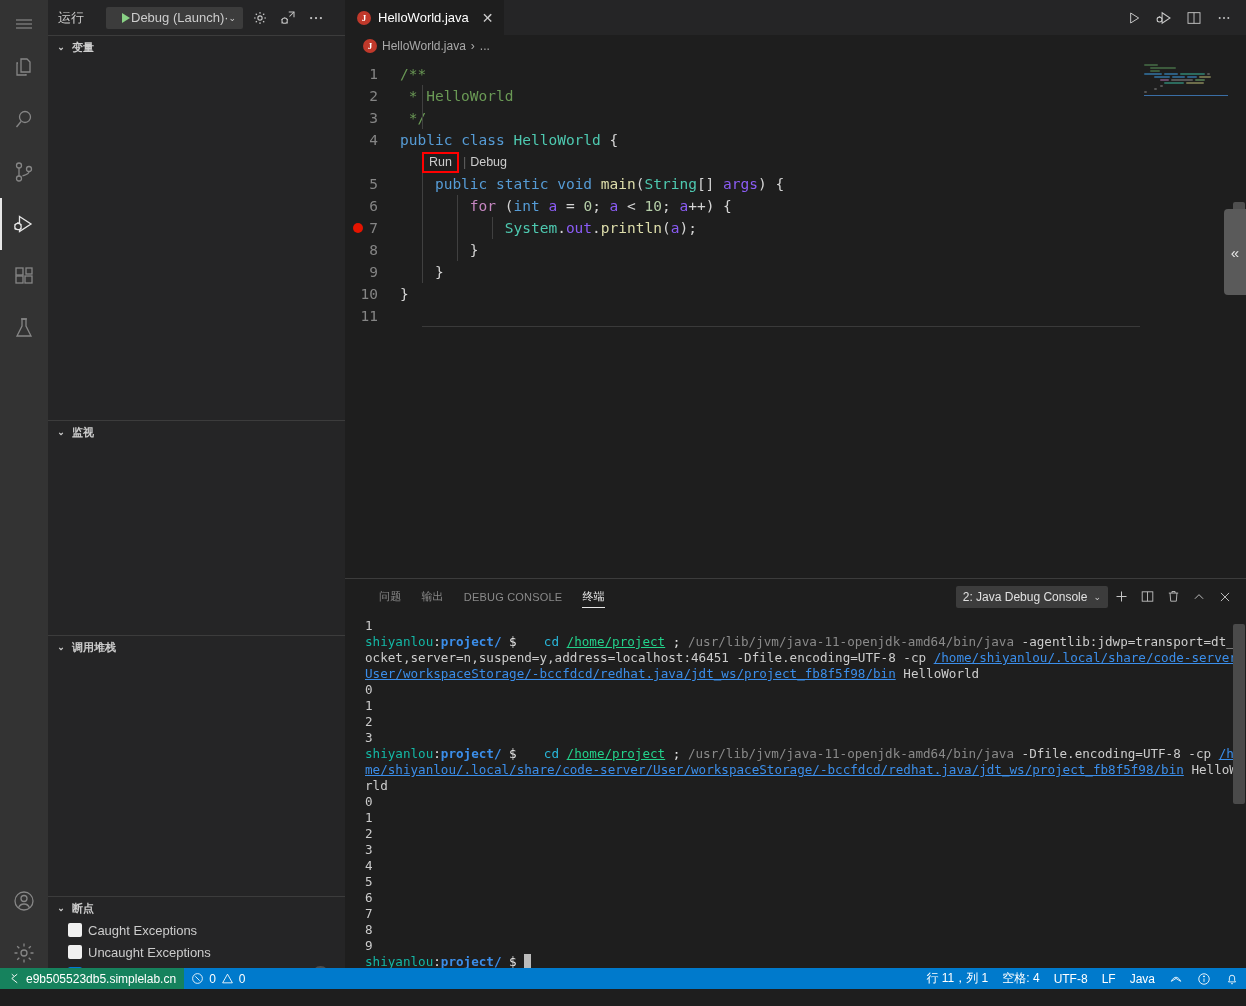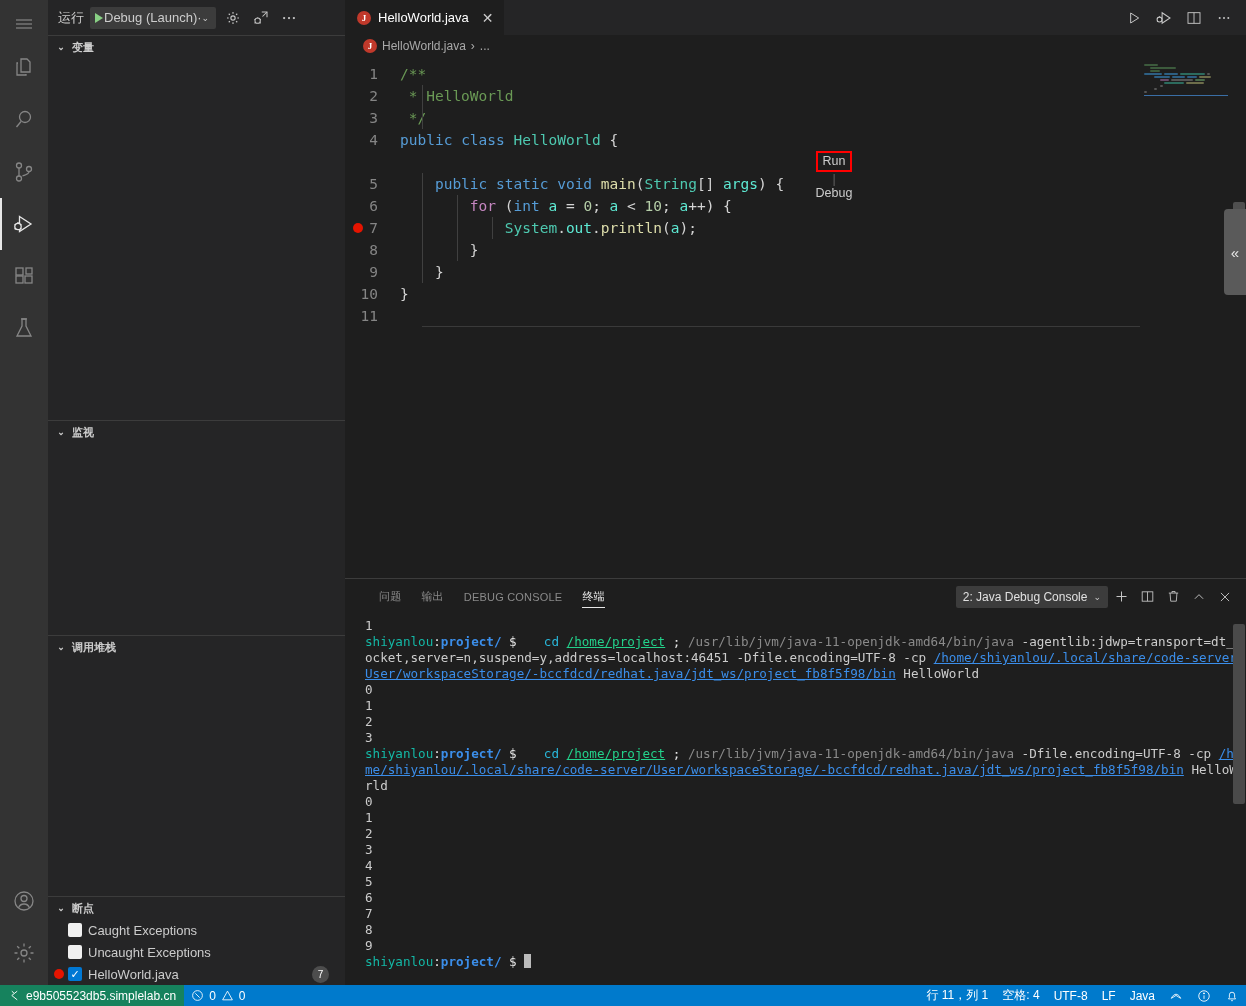--- a/index.html
+++ b/index.html
@@ -37,22 +37,22 @@
     background: #252526;
     display: flex; flex-direction: column;
   }
   .debug-toolbar {
     height: 35px; display: flex; align-items: center; padding: 0 6px 0 10px;
     gap: 6px; flex: none;
   }
   .dt-label { font-size: 13px; color: #cccccc; white-space: nowrap; }
   .dt-select {
     display: flex; align-items: center; 
-    background: #3c3c3c; height: 22px; padding: 0 7px 0 5px;
-    border-radius: 2px; font-size: 13px; color: #cccccc; max-width: 140px;
+    background: #3c3c3c; height: 22px; padding: 0 7px 0 16px;
+    border-radius: 2px; font-size: 13px; color: #cccccc; max-width: 140px; margin-left: 16px;
   }
   .play-tri {
     width: 0; height: 0; border-left: 8px solid transparent;
     border-left-color: #89d185; border-top: 5px solid transparent;
     border-bottom: 5px solid transparent; margin-right: 1px;
   }
   .dt-select-text { overflow: hidden; text-overflow: ellipsis; white-space: nowrap; }
   .chev { font-size: 9px; color: #cccccc; }
   .dt-icon { width: 22px; height: 22px; display:flex; align-items:center; justify-content:center; color:#c5c5c5; }
 
@@ -130,42 +130,41 @@
   }
   .ctext { color: #d4d4d4; position: relative; }
   .bp-marker {
     position: absolute; left: 8px; top: 6px;
     width: 10px; height: 10px; border-radius: 50%; background: #e51400;
   }
   .codelens {
     height: 22px; display: flex; align-items: center; font-size: 12.5px;
     color: #999999; padding-left: 77px; gap: 0px;
     font-family: "Liberation Sans", sans-serif;
-    flex-direction: column;
   }
   .cl-run {
     border: 2px solid #ff0000; padding: 0px 5px; line-height: 17px; color: #cccccc;
   }
   .cl-sep { color: #606060; padding: 0 4px; }
   .cl-debug { color: #cccccc; }
   .indent-guide {
     position: absolute; width: 1px; background: #404040; top: 0; height: 22px;
   }
   .lastline-rule {
     position:absolute; left:77px; right:95px; height:1px; background:#3a3a3a;
   }
 
   
   .c-comment { color: #6A9955; }
   .c-kw      { color: #569CD6; }
   .c-kw2     { color: #C586C0; }
   .c-type    { color: #4EC9B0; }
   .c-fn      { color: #DCDCAA; }
   .c-num     { color: #B5CEA8; }
-  .c-var     { color: #5eead4; }
+  .c-var     { color: #8b5cf6; }
   .c-plain   { color: #D4D4D4; }
 
   
   .minimap {
     position: absolute; right: 14px; top: 0; width: 92px; bottom: 0;
     background: #1e1e1e; overflow: hidden;
   }
   .mm-line { height: 3px; margin-left: 4px; display: flex; gap: 2px; align-items: center; }
   .mm-blk { height: 2px; border-radius: 1px; }
   .mm-rule { height:1px; background:#3a6ea5; margin: 2px 4px 0 4px; }
@@ -220,21 +219,21 @@
   .t-num   { color: #cccccc; }
   .t-link  { color: #3b8eea; text-decoration: underline; }
   .t-link2 { color: #23d18b; text-decoration: underline; }
   .t-dim   { color: #8a8a8a; }
   .t-cursor { display:inline-block; width: 7px; height: 14px; background: #bbbbbb; vertical-align: -2px; }
   .term-scroll { position:absolute; right:0; top:35px; bottom:0; width: 14px; }
   .ts-thumb { position:absolute; right:1px; top:10px; width:12px; height:180px; background:#4a4a4a; border-radius:2px; }
 
   
   .statusbar {
-    position: absolute; left: 0; bottom: 0; width: 1246px; height: 21px;
+    position: absolute; left: 0; bottom: 17px; width: 1246px; height: 21px;
     background: #007acc; display: flex; align-items: center;
     font-size: 12px; color: #ffffff;
   }
   .sb-remote {
     background: #16825d; height: 21px; display: flex; align-items: center;
     gap: 5px; padding: 0 8px; color: #ffffff;
   }
   .sb-item { display: flex; align-items: center; gap: 5px; padding: 0 7px; height: 21px; }
   .sb-spacer { flex: 1; }
   svg { display: block; }

